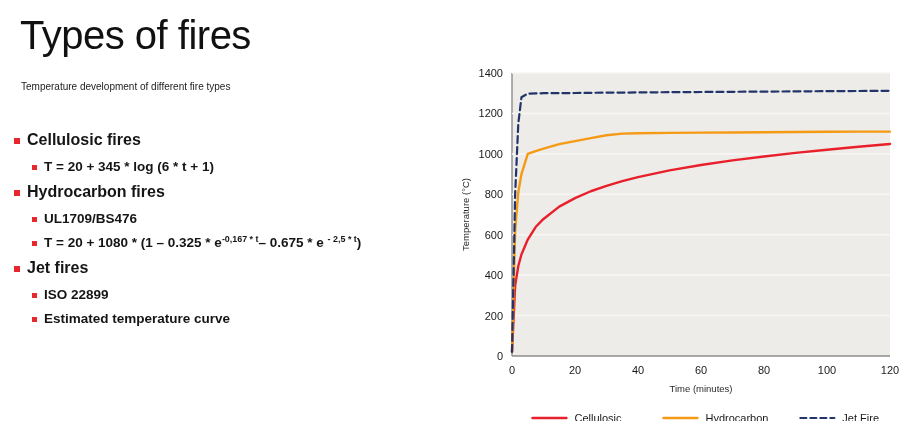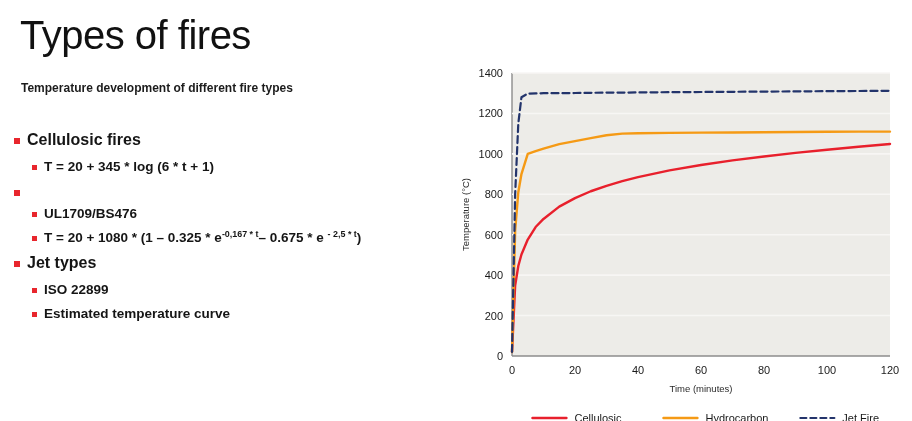--- a/index.html
+++ b/index.html
@@ -31,22 +31,22 @@
     left: 20px; top: 14px;
     font-size: 40px;
     font-weight: 400;
     letter-spacing: -0.5px;
     color: #111111;
     line-height: 1.05;
   }
   #subtitle {
     position: absolute;
     left: 21px; top: 81px;
-    font-size: 12px;
-    font-weight: 700;
+    font-size: 10px;
+    font-weight: 400;
     color: #1c1c1c;
   }
   #bullet-list {
     position: absolute;
     left: 10px; top: 131px;
     width: 455px;
   }
   .bullet-row {
     display: flex;
     align-items: flex-start;
@@ -105,32 +105,33 @@
       <div class="bullet-row lvl1">
         <span class="sq"></span>
         <span class="btxt">Cellulosic fires</span>
       </div>
       <div class="bullet-row lvl2">
         <span class="sq"></span>
         <span class="btxt">T = 20 + 345 * log (6 * t + 1)</span>
       </div>
       <div class="bullet-row lvl1">
         <span class="sq"></span>
+        <span class="btxt">Hydrocarbon fires</span>
       </div>
       <div class="bullet-row lvl2">
         <span class="sq"></span>
         <span class="btxt">UL1709/BS476</span>
       </div>
       <div class="bullet-row lvl2">
         <span class="sq"></span>
         <span class="btxt"><span>T = 20 + 1080 * (1 – 0.325 * e</span><sup>-0,167 * t</sup><span>– 0.675 * e </span><sup>- 2,5 * t</sup><span>)</span></span>
       </div>
       <div class="bullet-row lvl1">
         <span class="sq"></span>
-        <span class="btxt">Jet types</span>
+        <span class="btxt">Jet fires</span>
       </div>
       <div class="bullet-row lvl2">
         <span class="sq"></span>
         <span class="btxt">ISO 22899</span>
       </div>
       <div class="bullet-row lvl2">
         <span class="sq"></span>
         <span class="btxt">Estimated temperature curve</span>
       </div>
     </div>

